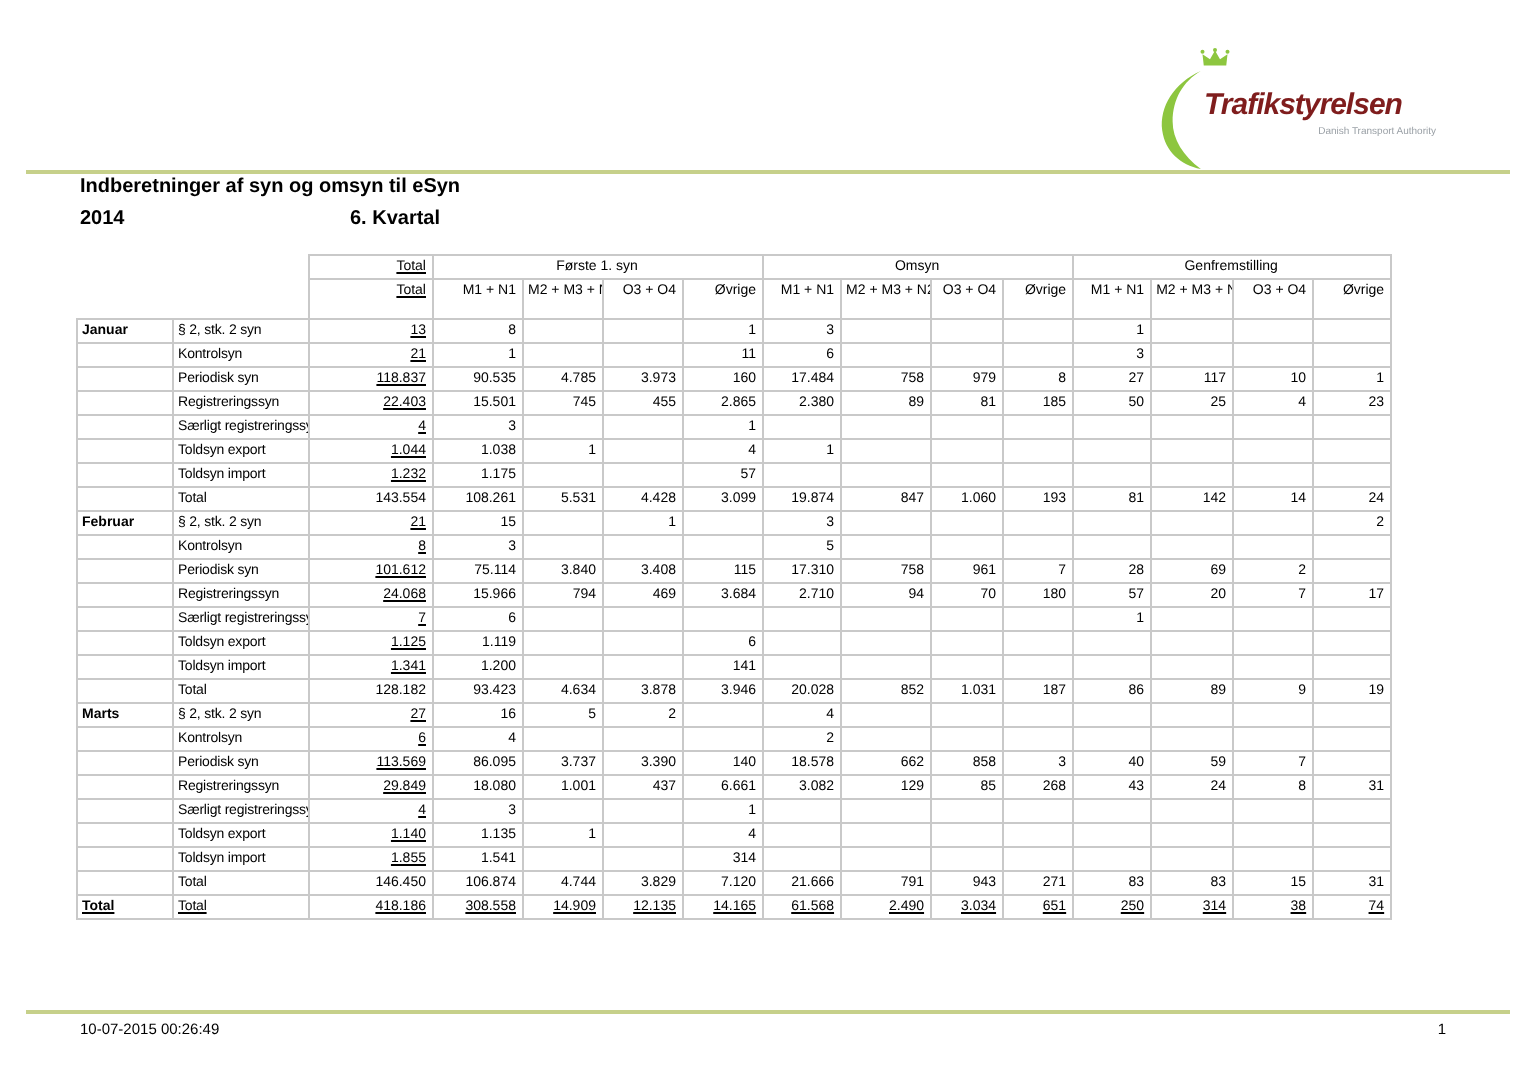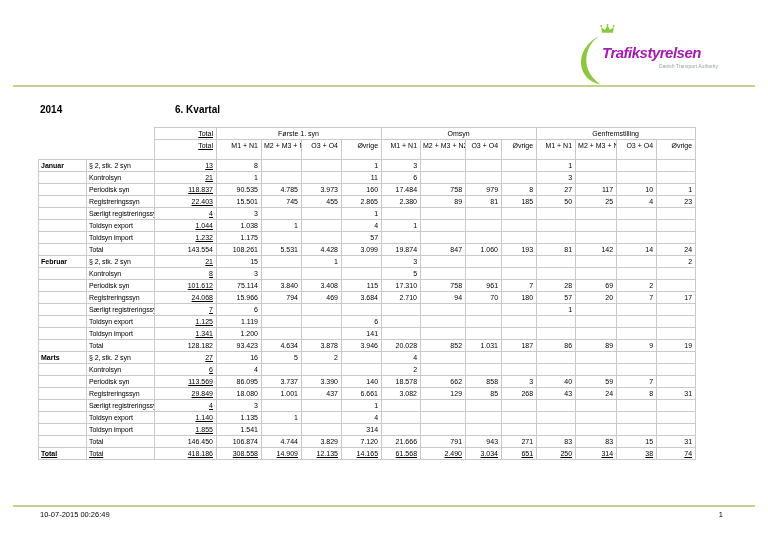--- a/index.html
+++ b/index.html
@@ -8,21 +8,21 @@
     position:relative; width:768px; height:543px; background:#ffffff;
     font-family:"Liberation Sans","DejaVu Sans",sans-serif; color:#000;
     overflow:hidden;
   }
   
   .logo { position:absolute; left:576px; top:22px; width:142px; height:62px; }
   .crown { position:absolute; left:24px; top:2px; }
   .swoosh { position:absolute; left:2px; top:12px; }
   .logo-name {
     position:absolute; left:26px; top:22px; font-size:15px; font-style:italic;
-    font-weight:bold; color:#a21caf; letter-spacing:-0.5px; white-space:nowrap;
+    font-weight:bold; color:#7f1d1d; letter-spacing:-0.5px; white-space:nowrap;
   }
   .logo-subtitle {
     position:absolute; right:0; top:41px; font-size:5px; color:#9aa0a6;
     white-space:nowrap;
   }
   
   .rule { position:absolute; left:13px; width:742px; height:2px; background:#c6d08a; }
   .rule-top { top:85px; }
   .rule-bottom { top:505px; }
   
@@ -67,20 +67,21 @@
     </svg>
     <svg class="swoosh" viewBox="0 0 40 70" width="30" height="52">
       <path d="M30,2 C12,10 2,26 4,42 C6,56 16,65 30,68 C18,59 11,48 11,36 C11,21 18,9 30,2 Z" fill="#8dc63f"></path>
     </svg>
     <div class="logo-name">Trafikstyrelsen</div>
     <div class="logo-subtitle">Danish Transport Authority</div>
   </div>
 
   <div class="rule rule-top"></div>
 
+  <div class="report-title">Indberetninger af syn og omsyn til eSyn</div>
   <div class="report-year">2014</div>
   <div class="report-quarter">6. Kvartal</div>
 
   <table class="report-table">
     <colgroup>
       <col style="width:48px">
         <col style="width:68px">
         <col style="width:62px">
       <col style="width:45px">
         <col style="width:40px">

